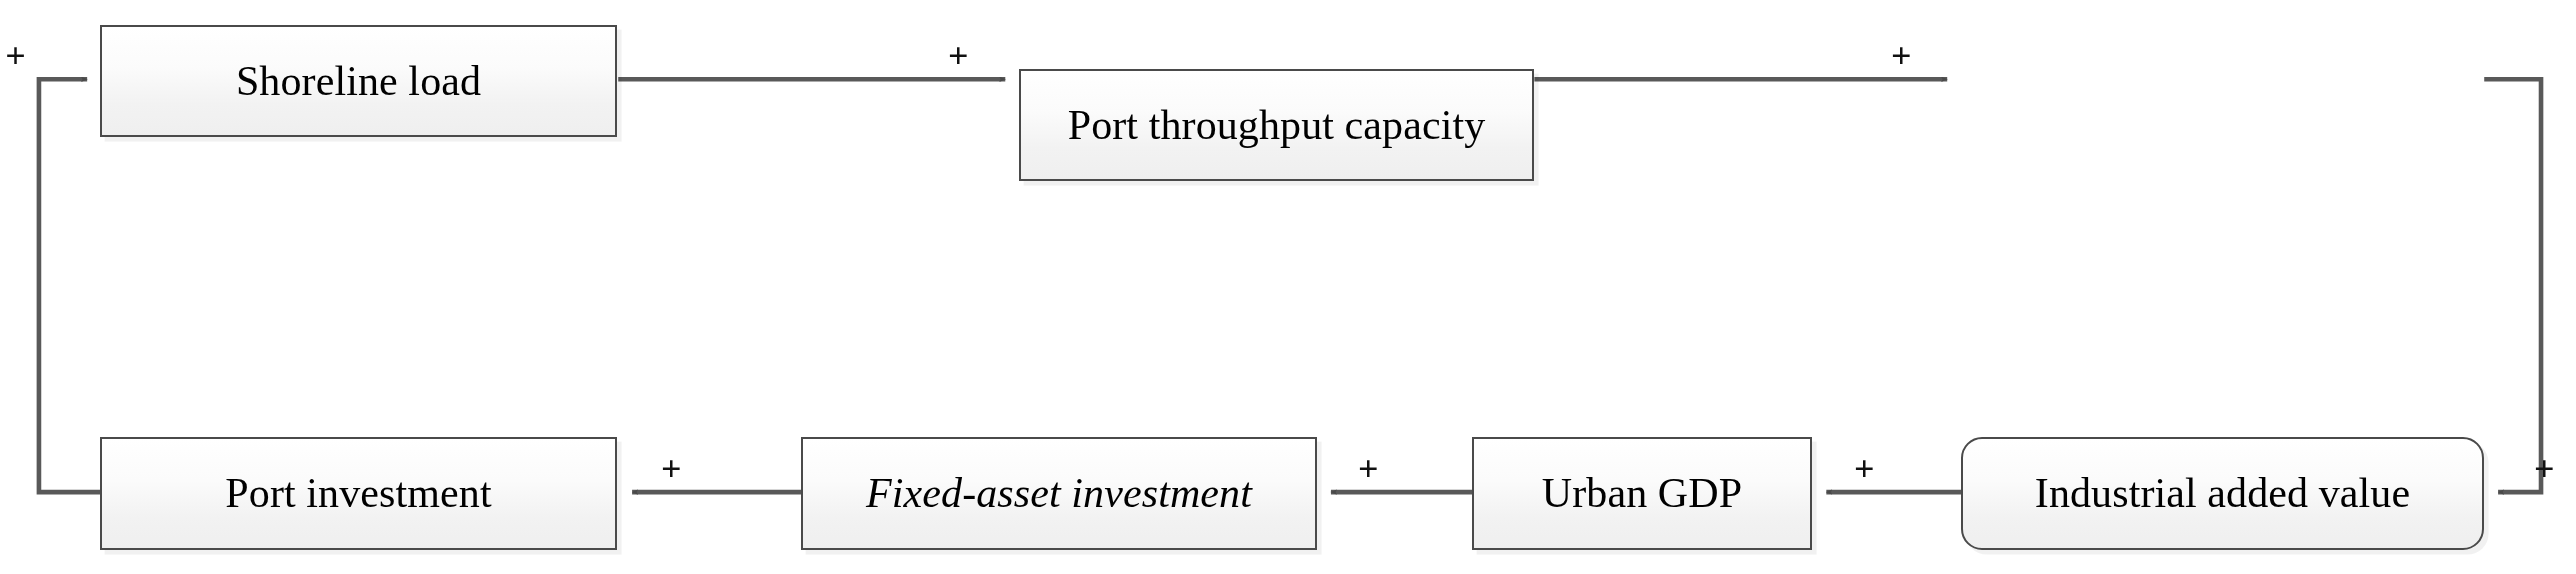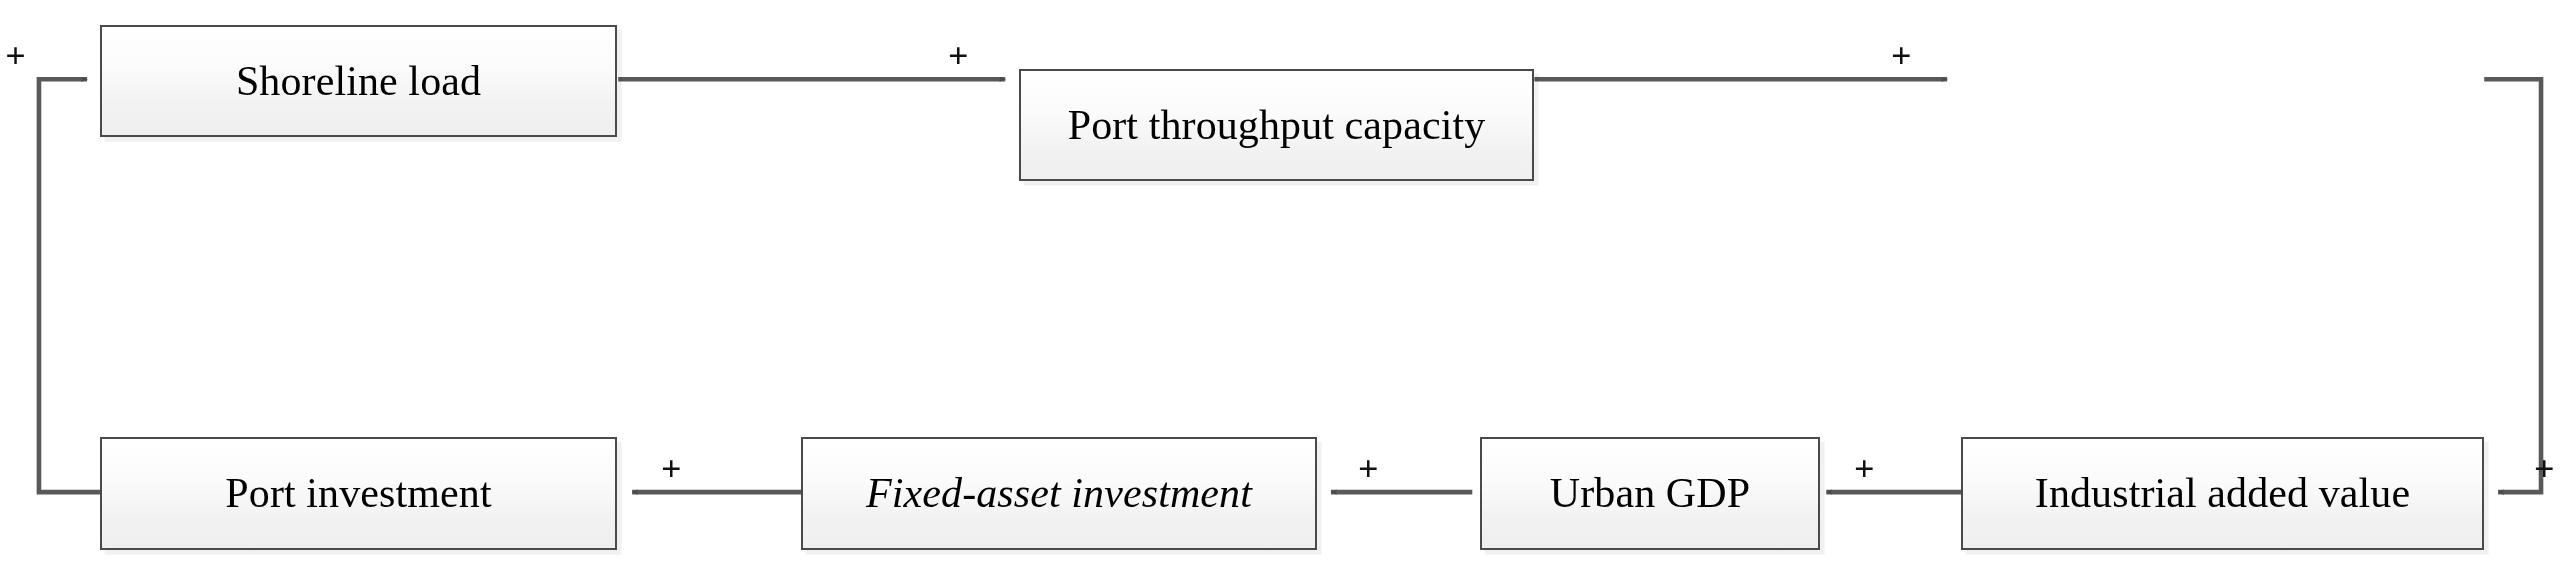--- a/index.html
+++ b/index.html
@@ -93,25 +93,25 @@
 
 
   <div class="node" style="left:100px; top:437px; width:517px; height:113px;">
     <span class="node-label">Port investment</span>
   </div>
 
   <div class="node" style="left:801px; top:437px; width:516px; height:113px;font-style:italic;">
     <span class="node-label">Fixed-asset investment</span>
   </div>
 
-  <div class="node" style="left:1472px; top:437px; width:340px; height:113px;margin-left:8px;">
+  <div class="node" style="left:1472px; top:437px; width:340px; height:113px;">
     <span class="node-label">Urban GDP</span>
   </div>
 
-  <div class="node" style="left:1961px; top:437px; width:523px; height:113px;">
+  <div class="node" style="left:1961px; top:437px; width:523px; height:113px;border-radius:21px;">
     <span class="node-label">Industrial added value</span>
   </div>
 
   <span class="sign" style="left:948px; top:38px;">+</span>
   <span class="sign" style="left:1891px; top:38px;">+</span>
   <span class="sign" style="left:2534px; top:451px;">+</span>
   <span class="sign" style="left:1854px; top:451px;">+</span>
   <span class="sign" style="left:1358px; top:451px;">+</span>
   <span class="sign" style="left:661px; top:451px;">+</span>
   <span class="sign" style="left:5.3px; top:38px;">+</span>

